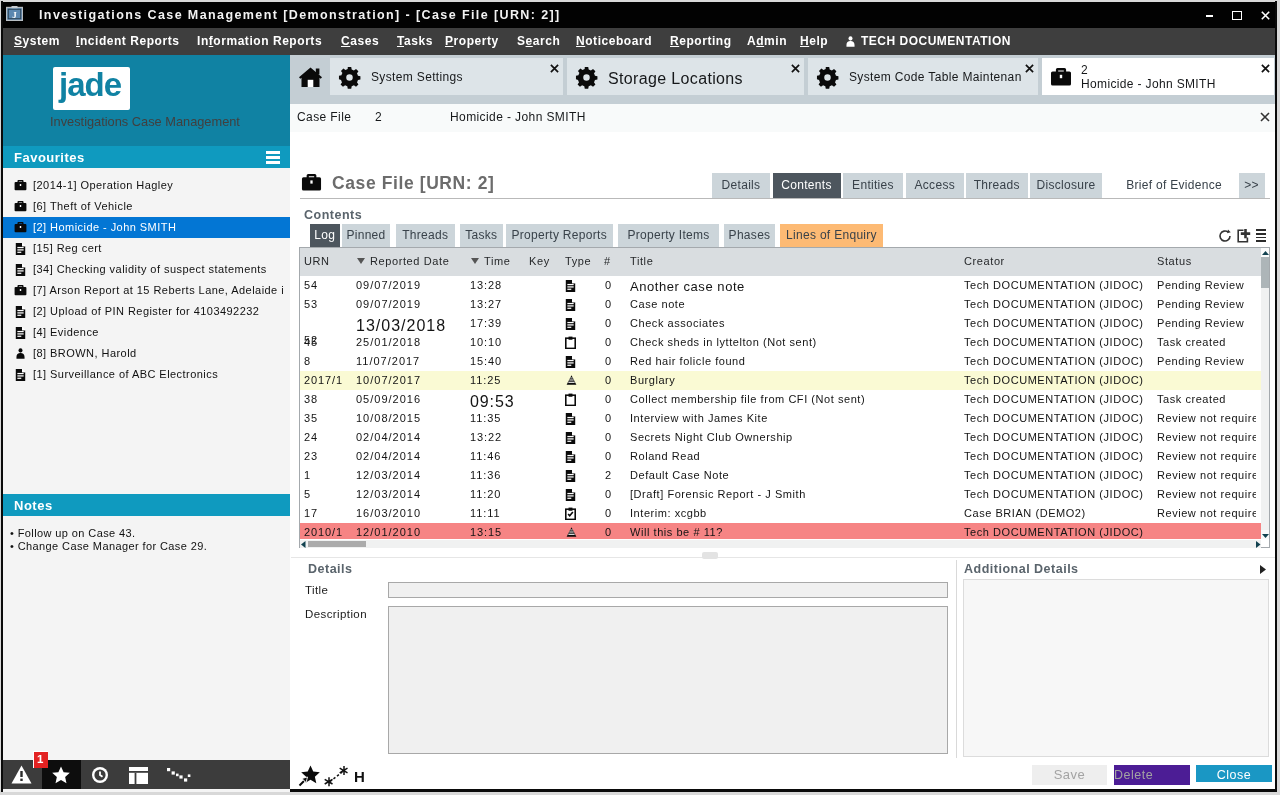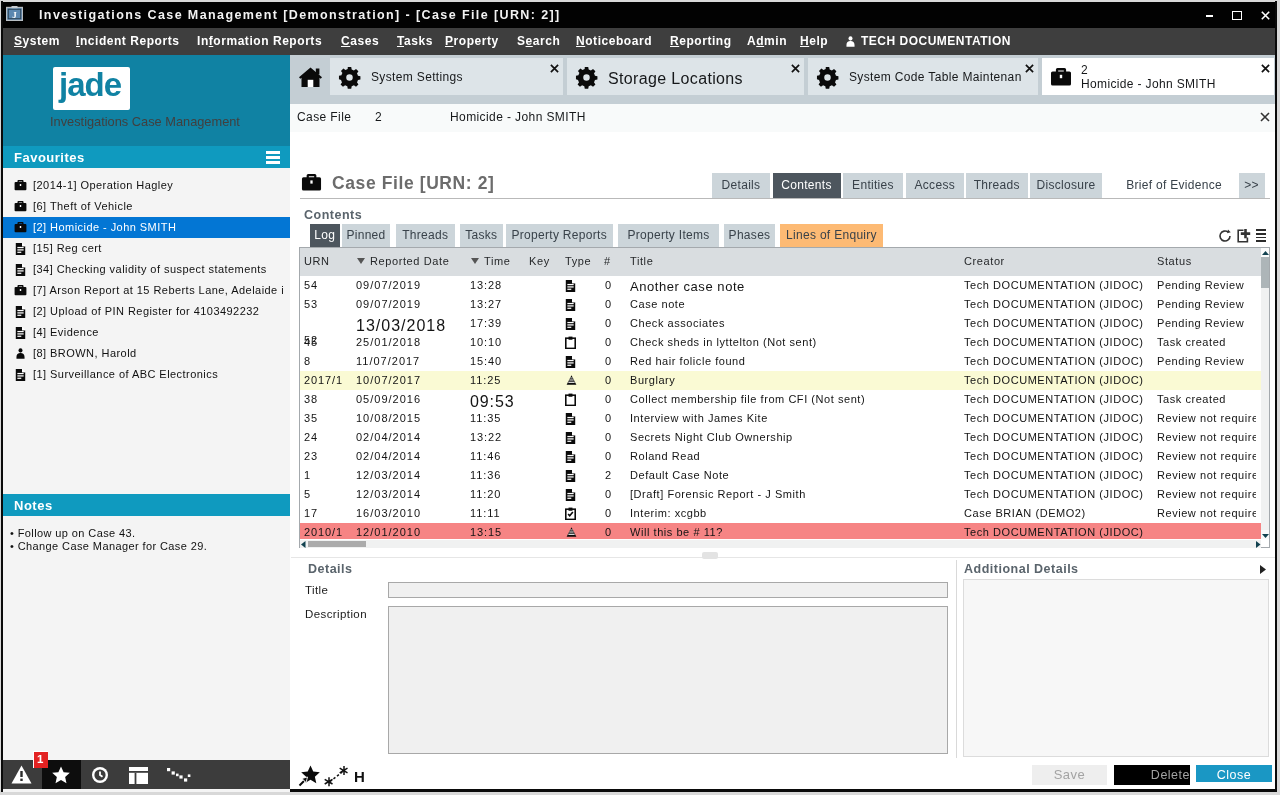--- a/index.html
+++ b/index.html
@@ -492,14 +492,14 @@
     </svg>
 <svg class="ab" style="left:324px;top:766px" width="26" height="21" viewBox="0 0 26 21">
       <path d="M6 15.5 19 5.5" stroke="#111" stroke-width="1.5" stroke-dasharray="2.4 2"></path>
       <g stroke="#111" stroke-width="1.5">
         <path d="M5 11.2v9 M0.7 13.4l7.8 4.6 M8.5 13.4l-7.8 4.6"></path>
         <path d="M20 0v9 M15.7 2.2l7.8 4.6 M23.5 2.2l-7.8 4.6"></path>
       </g>
     </svg>
 <div class="ab nw" style="left:354px;top:768px;font-size:15px;font-weight:bold;color:#111">H</div>
 <div class="ab" style="left:1032px;top:765px;width:75px;height:20px;background:#eeeeee;color:#a3a3a3;font-size:13px;letter-spacing:0.5px;text-align:center;line-height:20px">Save</div>
-<div class="ab" style="left:1114px;top:765px;width:76px;height:20px;background:#000000;color:#a3a3a3;font-size:12.5px;letter-spacing:0.5px;text-align:right;line-height:20px">Delete</div>
+<div class="ab" style="left:1114px;top:765px;width:76px;height:20px;background:#4c1d95;color:#a3a3a3;font-size:12.5px;letter-spacing:0.5px;text-align:left;line-height:20px">Delete</div>
 <div class="ab" style="left:1196px;top:765px;width:76px;height:17px;background:#1a97c4;color:#fff;font-size:12.5px;letter-spacing:0.5px;text-align:center;line-height:20px">Close</div>
 </div>
 </body></html>

